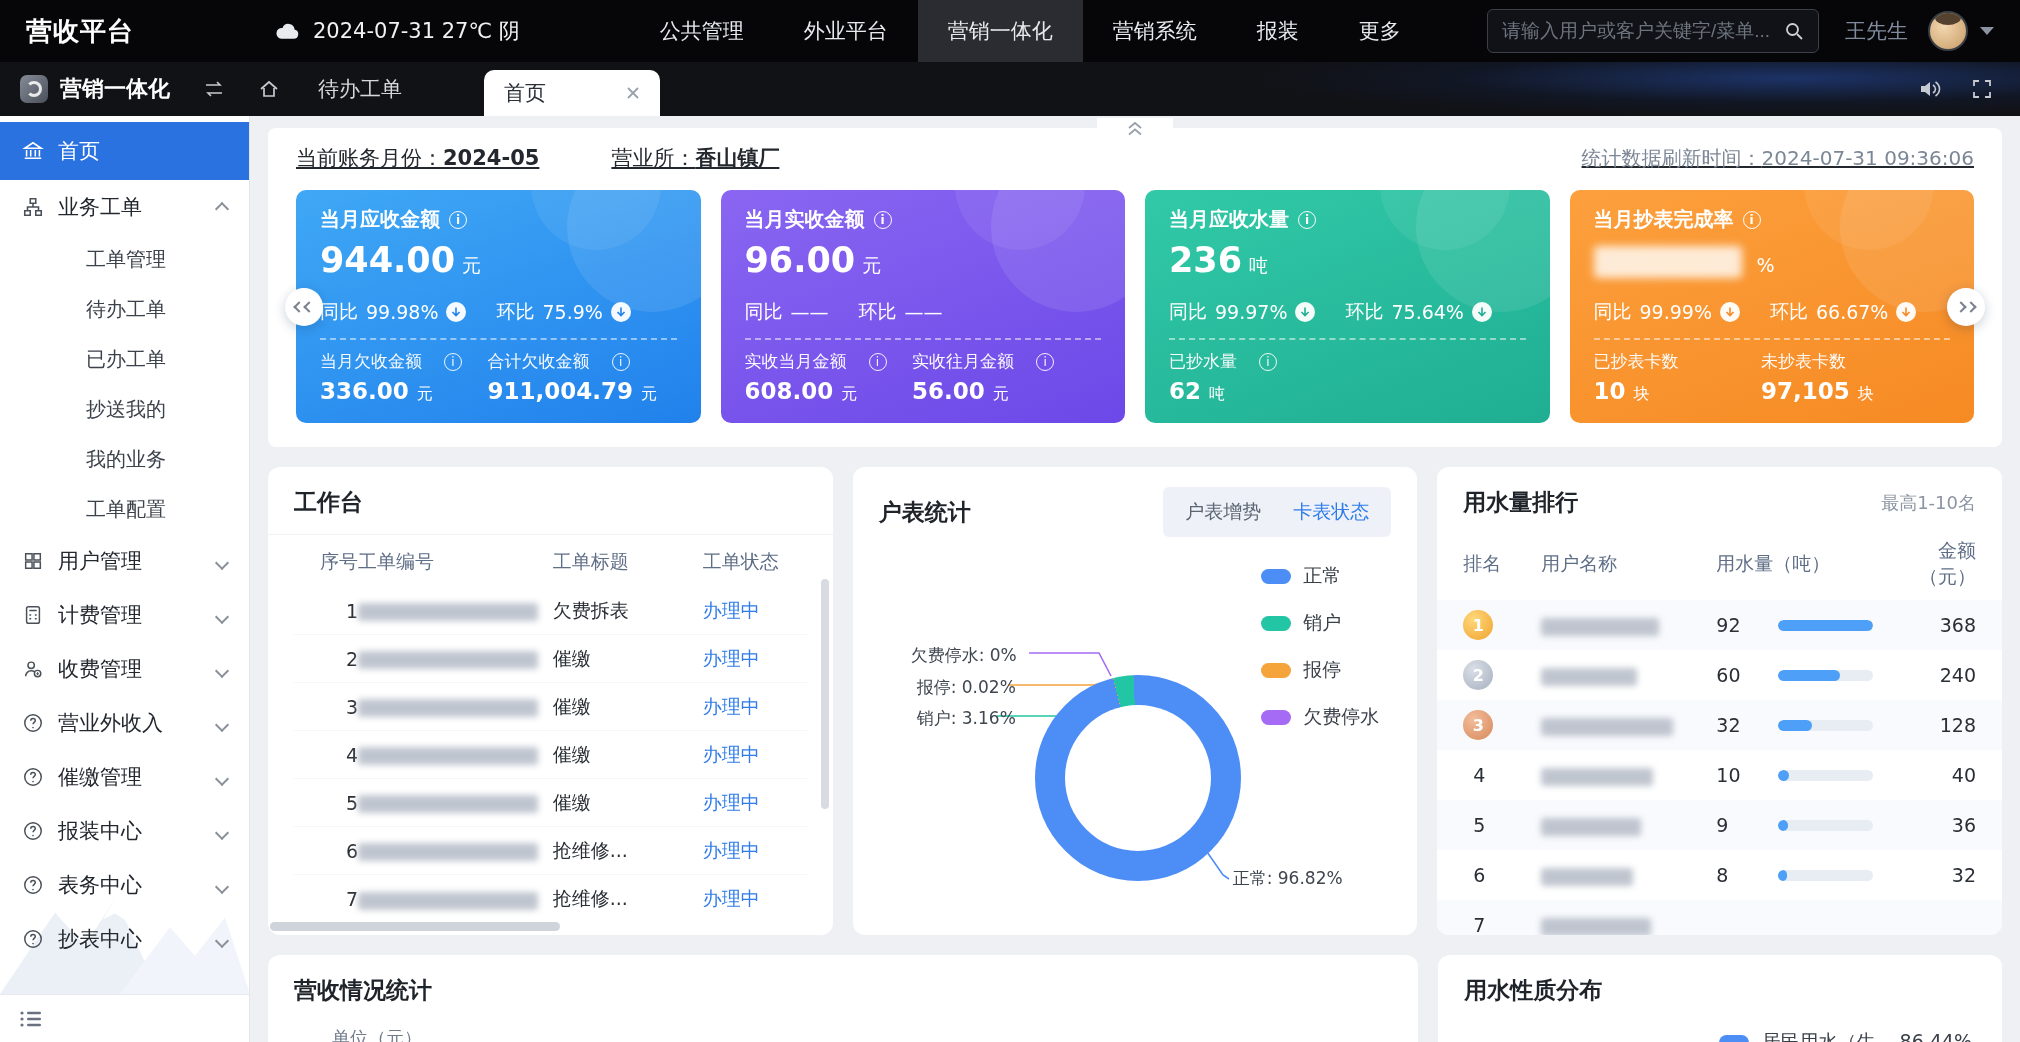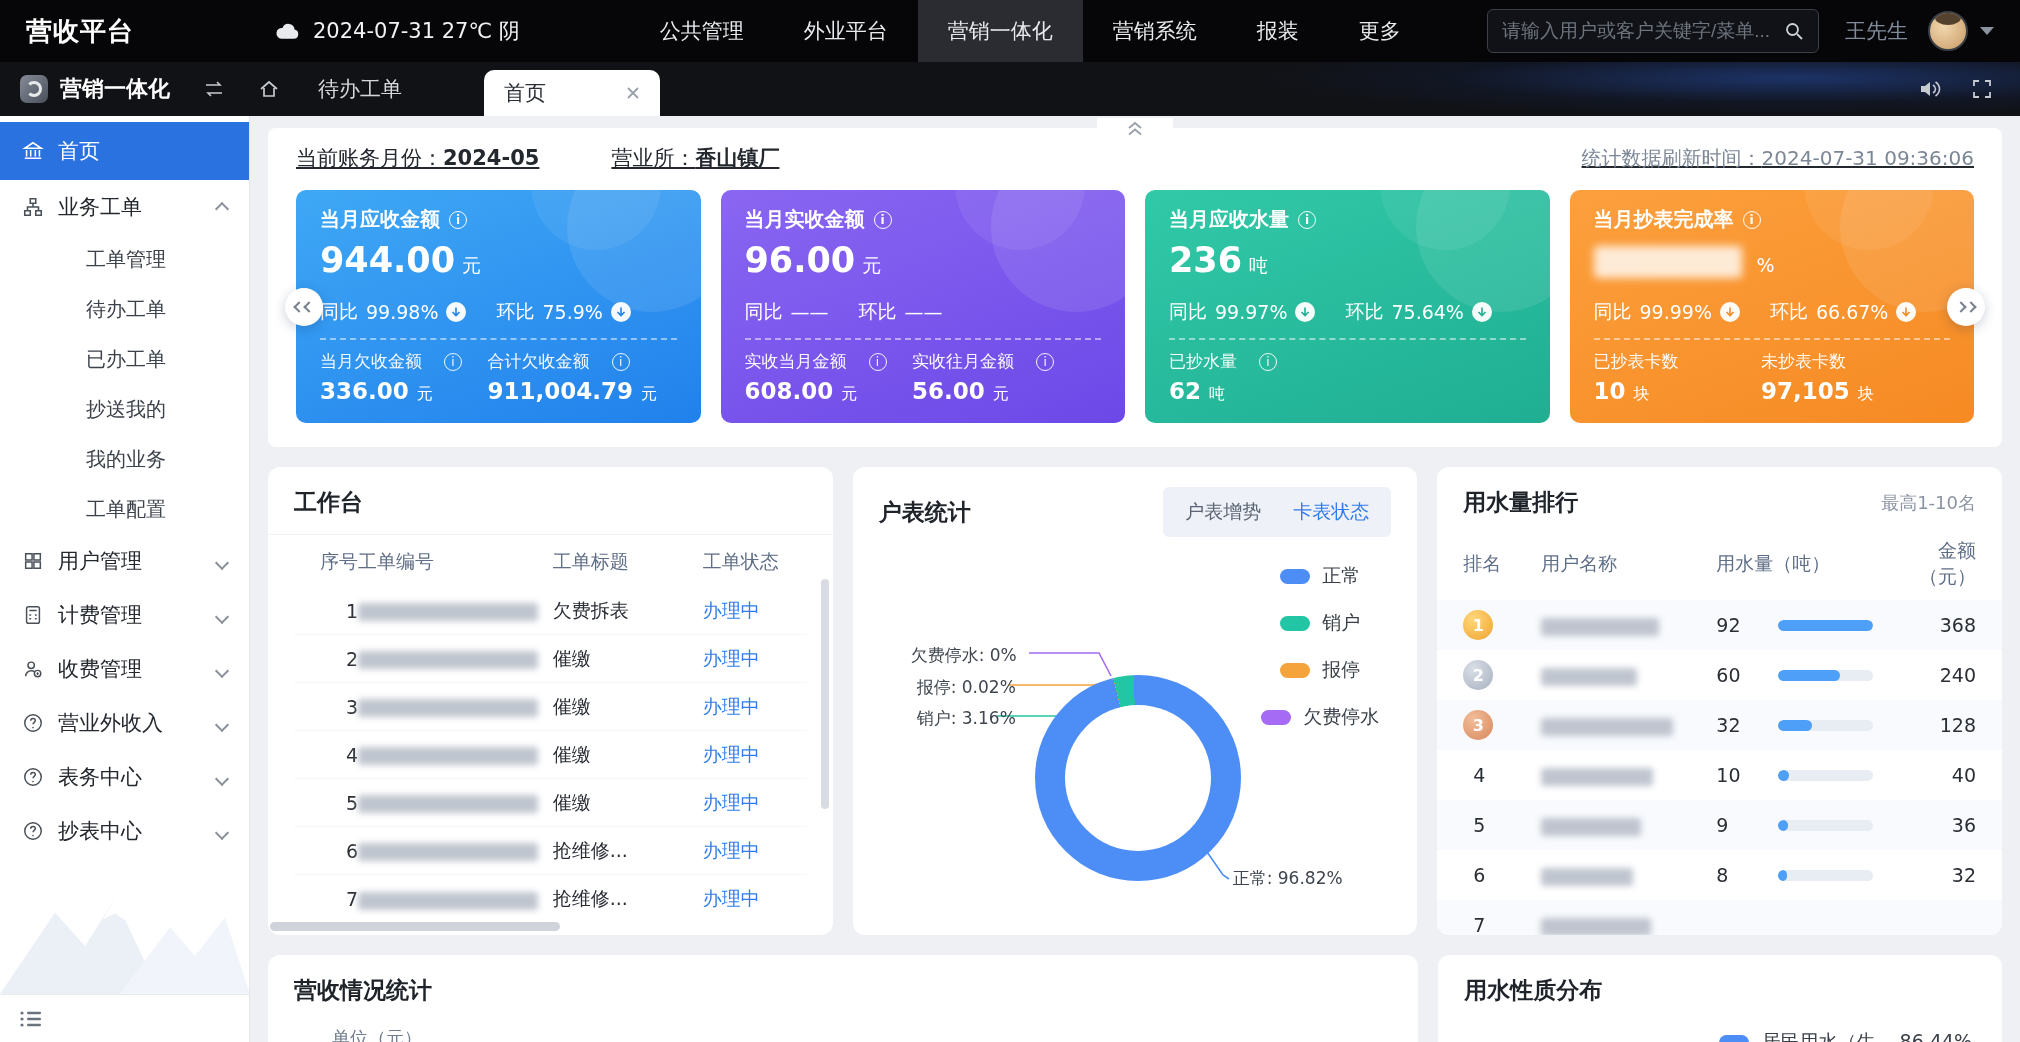--- a/index.html
+++ b/index.html
@@ -109,21 +109,21 @@
 
   .toggle { margin-left:auto; background:#eef1f7; border-radius:6px; display:flex; padding:5px 6px; }
   .toggle-opt { padding:7px 16px; font-size:19px; color:#5c6573; border-radius:5px; cursor:pointer; white-space:nowrap; }
   .toggle-opt.active { color:#2f7ceb; }
   .chart-area { position:relative; height:396px; }
   .callout-svg { position:absolute; left:0; top:0; }
   .donut { position:absolute; left:182px; top:126px; width:206px; height:206px; border-radius:50%; }
   .donut::after { content:''; position:absolute; inset:30px; background:#fff; border-radius:50%; }
   .donut-cap { position:absolute; left:263px; top:132px; width:17px; height:17px; border-radius:50%; background:#23c6a4; z-index:2; }
   .legend { position:absolute; right:38px; top:14px; display:flex; flex-direction:column; gap:21px; }
-  .legend-item { display:flex; align-items:center; gap:12px; font-size:19px; color:#3a4049; cursor:pointer;justify-content:center; }
+  .legend-item { display:flex; align-items:center; gap:12px; font-size:19px; color:#3a4049; cursor:pointer; }
   .sw { width:30px; height:15px; border-radius:8px; display:inline-block; flex:none; }
   .callout { position:absolute; font-size:17px; color:#3f4650; white-space:nowrap; }
   .lab-qfts { left:58px; top:95px; } .lab-bt { left:64px; top:127px; } .lab-xh { left:64px; top:158px; } .lab-zc { left:380px; top:318px; }
 
   .rk-sub { margin-left:auto; color:#8b94a3; font-size:18px; }
   .rk-cols { display:flex; align-items:center; padding:8px 26px 10px; color:#5f6e87; font-size:19px; }
   .r-rank { width:78px; } .r-name { width:175px; } .r-usage { flex:1; } .r-amount { width:90px; text-align:right; }
   .rk-body .rk-row { display:flex; align-items:center; height:50px; padding:0 26px; font-size:19px; color:#2a2e35; }
   .rk-body .rk-row:nth-child(odd) { background:#f8fafd; }
   .medal { width:30px; height:30px; border-radius:50%; color:#fff; font-size:16px; font-weight:bold; display:flex; align-items:center; justify-content:center; }
@@ -286,20 +286,42 @@
         <span class="chev-wrap"><span class="chev down"></span></span>
       </div>
       <div class="side-group">
         <span class="sicon">
             <svg width="22" height="22" viewBox="0 0 24 24">
               <circle cx="12" cy="12" r="9" stroke="currentColor" stroke-width="1.6" fill="none"></circle>
               <path d="M9.5 9.5c0-1.4 1.1-2.5 2.5-2.5s2.5 1 2.5 2.4c0 1.8-2.5 2-2.5 4" stroke="currentColor" stroke-width="1.6" fill="none"></path>
               <circle cx="12" cy="17" r="0.9" fill="currentColor"></circle>
             </svg>
           </span>
+        <span>催缴管理</span>
+        <span class="chev-wrap"><span class="chev down"></span></span>
+      </div>
+      <div class="side-group">
+        <span class="sicon">
+            <svg width="22" height="22" viewBox="0 0 24 24">
+              <circle cx="12" cy="12" r="9" stroke="currentColor" stroke-width="1.6" fill="none"></circle>
+              <path d="M9.5 9.5c0-1.4 1.1-2.5 2.5-2.5s2.5 1 2.5 2.4c0 1.8-2.5 2-2.5 4" stroke="currentColor" stroke-width="1.6" fill="none"></path>
+              <circle cx="12" cy="17" r="0.9" fill="currentColor"></circle>
+            </svg>
+          </span>
+        <span>报装中心</span>
+        <span class="chev-wrap"><span class="chev down"></span></span>
+      </div>
+      <div class="side-group">
+        <span class="sicon">
+            <svg width="22" height="22" viewBox="0 0 24 24">
+              <circle cx="12" cy="12" r="9" stroke="currentColor" stroke-width="1.6" fill="none"></circle>
+              <path d="M9.5 9.5c0-1.4 1.1-2.5 2.5-2.5s2.5 1 2.5 2.4c0 1.8-2.5 2-2.5 4" stroke="currentColor" stroke-width="1.6" fill="none"></path>
+              <circle cx="12" cy="17" r="0.9" fill="currentColor"></circle>
+            </svg>
+          </span>
         <span>表务中心</span>
         <span class="chev-wrap"><span class="chev down"></span></span>
       </div>
       <div class="side-group">
         <span class="sicon">
             <svg width="22" height="22" viewBox="0 0 24 24">
               <circle cx="12" cy="12" r="9" stroke="currentColor" stroke-width="1.6" fill="none"></circle>
               <path d="M9.5 9.5c0-1.4 1.1-2.5 2.5-2.5s2.5 1 2.5 2.4c0 1.8-2.5 2-2.5 4" stroke="currentColor" stroke-width="1.6" fill="none"></path>
               <circle cx="12" cy="17" r="0.9" fill="currentColor"></circle>
             </svg>

